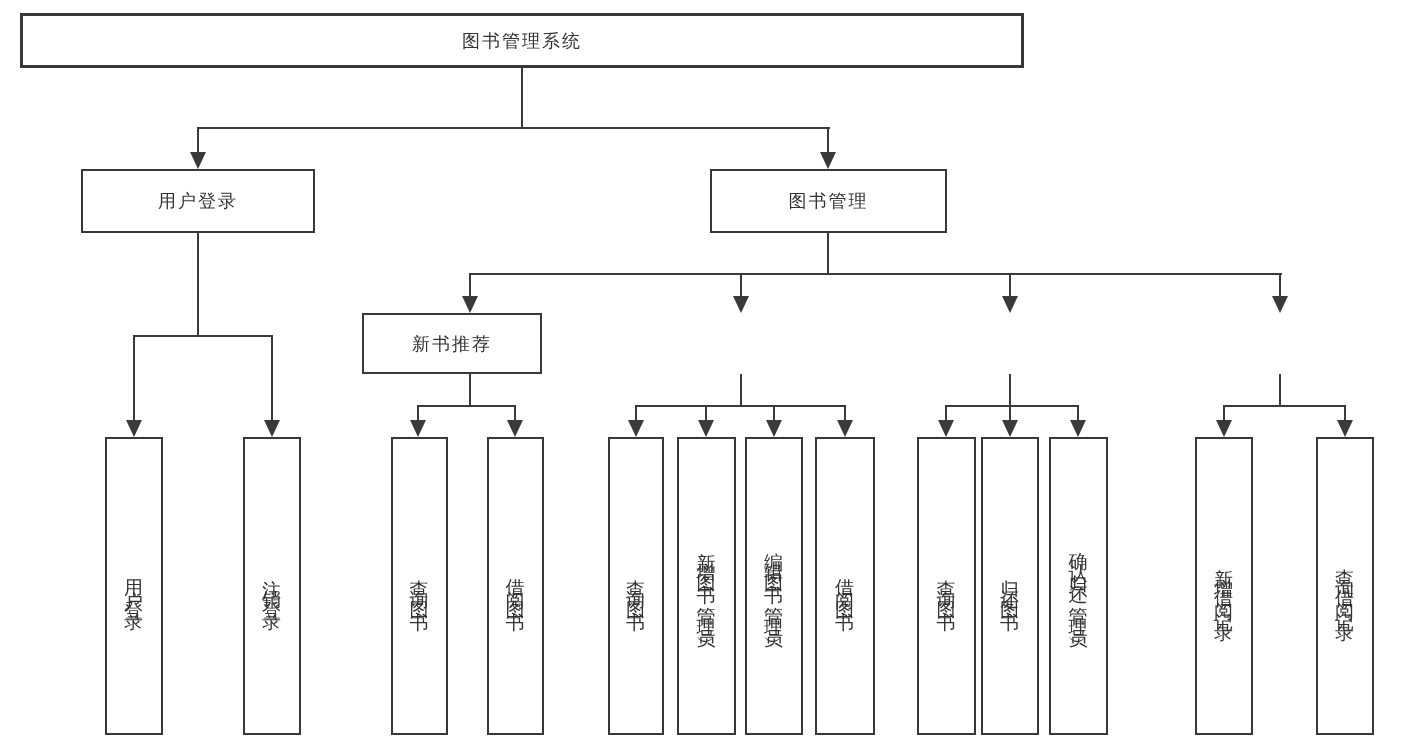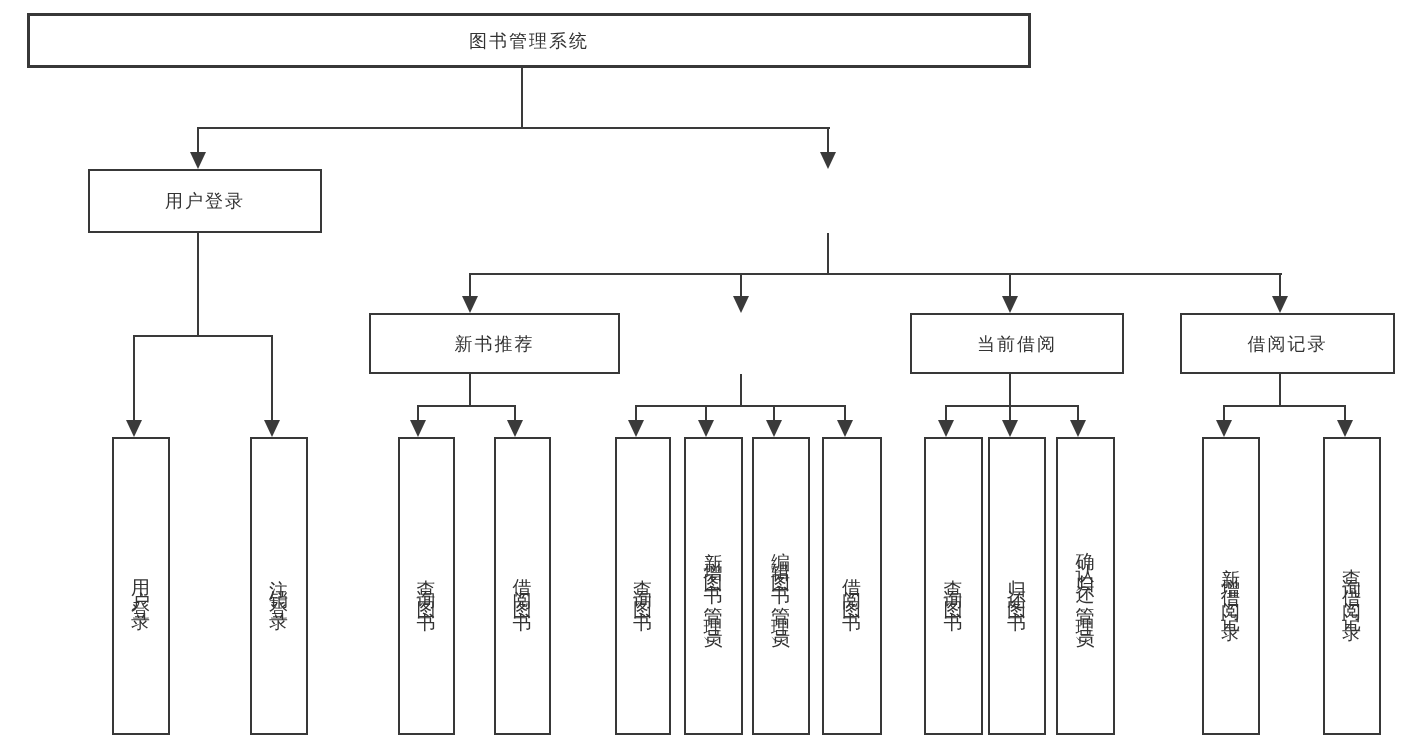--- a/index.html
+++ b/index.html
@@ -12,21 +12,20 @@
     overflow:hidden;
   }
   .box{
     position:absolute;
     box-sizing:border-box;
     background:#ffffff;
     border:2px solid #383838;
     display:flex;
     align-items:center;
     justify-content:center;
-    margin-left:7px;
   }
   .box.root{border-width:3px;}
   .lbl{
     font-size:18px;
     letter-spacing:2px;
     color:#333;
     white-space:nowrap;
   }
   .box.leaf .lbl{
     writing-mode:vertical-rl;
@@ -57,29 +56,26 @@
 
 <div class="canvas">
 
   <div class="box root" style="left:20px;top:13px;width:1004px;height:55px">
     <span class="lbl">图书管理系统</span>
   </div>
 
   <div class="box" style="left:81px;top:169px;width:234px;height:64px">
     <span class="lbl">用户登录</span>
   </div>
+  <div class="box" style="left:710px;top:169px;width:237px;height:64px">
+    <span class="lbl">图书管理</span>
+  </div>
 
-  <div class="box" style="left:362px;top:313px;width:251px;height:61px">
+  <div class="box" style="left:362px;top:313px;width:180px;height:61px">
     <span class="lbl">新书推荐</span>
-  </div>
-  <div class="box" style="left:903px;top:313px;width:214px;height:61px">
-    <span class="lbl">当前借阅</span>
-  </div>
-  <div class="box" style="left:1173px;top:313px;width:215px;height:61px">
-    <span class="lbl">借阅记录</span>
   </div>
 
   <div class="box leaf" style="left:105px;top:437px;width:58px;height:298px">
     <span class="lbl">用户登录</span>
   </div>
   <div class="box leaf" style="left:243px;top:437px;width:58px;height:298px">
     <span class="lbl">注销登录</span>
   </div>
   <div class="box leaf" style="left:391px;top:437px;width:57px;height:298px">
     <span class="lbl">查询图书</span>

